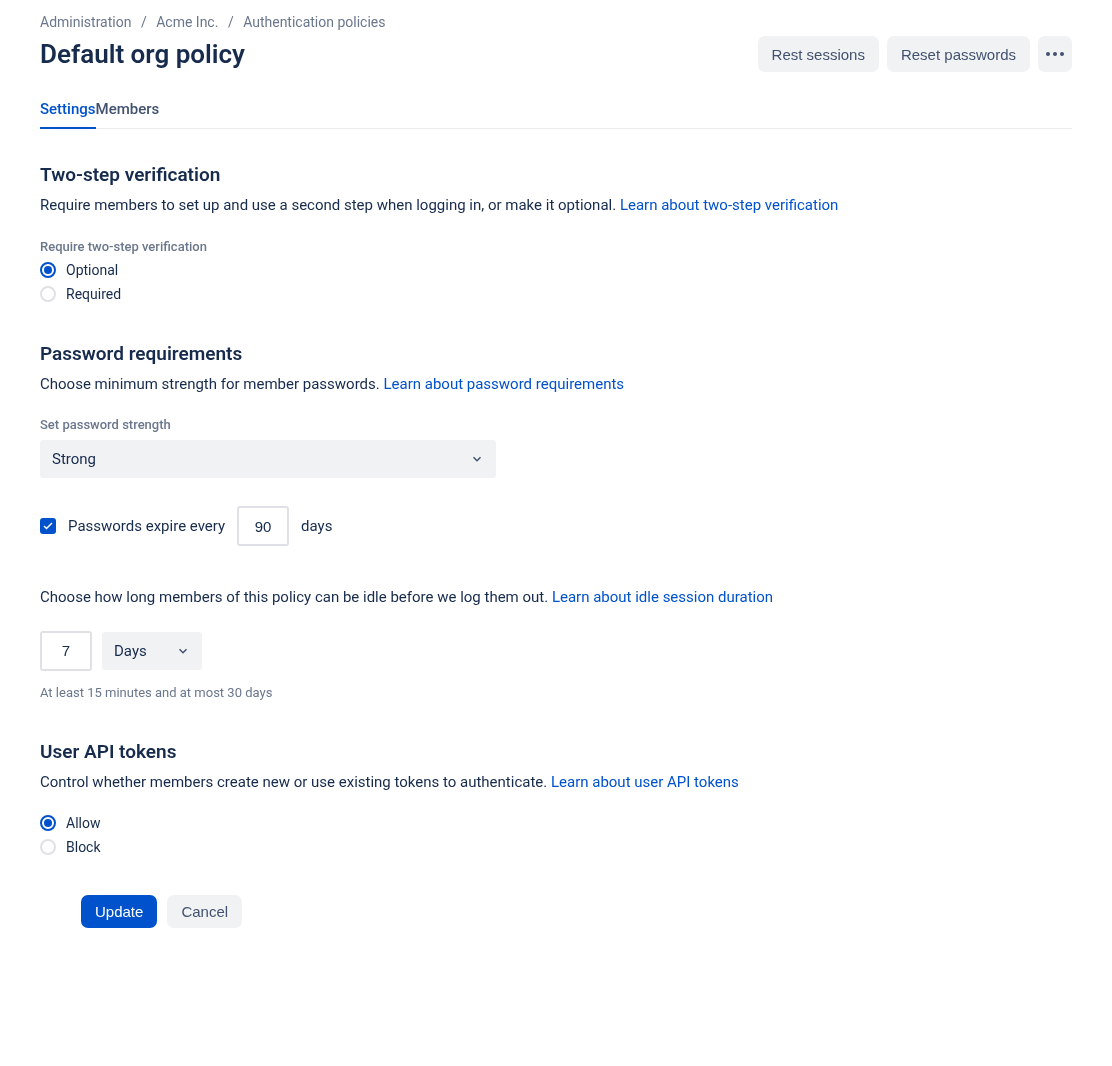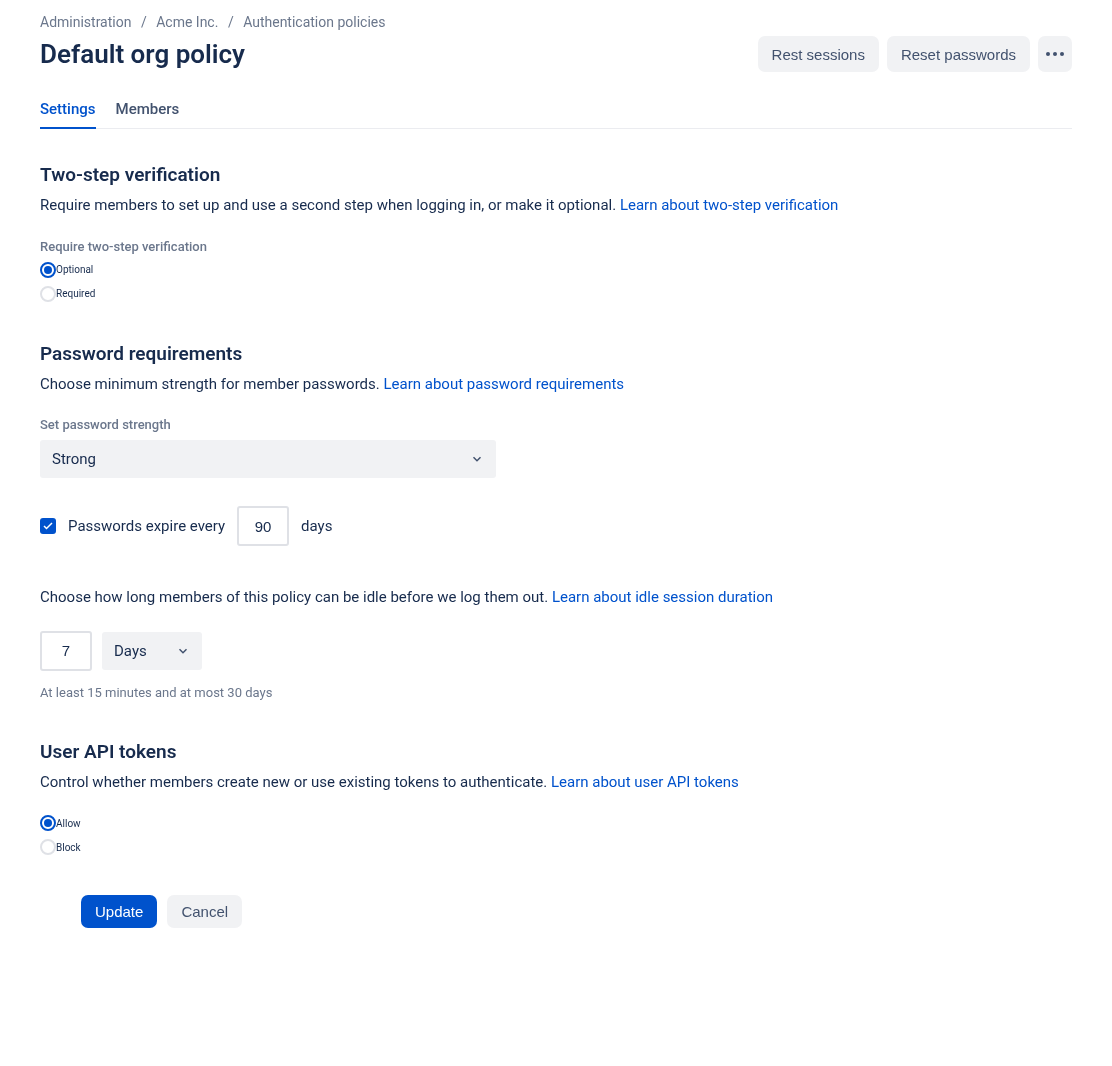--- a/index.html
+++ b/index.html
@@ -16,33 +16,33 @@
   .breadcrumbs .crumb { color: #6B778C; cursor: pointer; }
   .breadcrumbs .sep { padding: 0 6px; color: #6B778C; }
   
   .header-row { display: flex; justify-content: space-between; align-items: center; margin-bottom: 20px; }
   .page-title { font-size: 26px; font-weight: 600; color: #172B4D; }
   .header-actions { display: flex; gap: 8px; }
   .btn { background: #F1F2F4; color: #42526E; border: none; padding: 8px 14px; font-size: 15px; border-radius: 7px; cursor: pointer; font-weight: 500; }
   .btn-icon { width: 34px; height: 36px; display: flex; align-items: center; justify-content: center; padding:0; }
   .btn-primary { background: #0052CC; color: #fff; }
   
-  .tabs { border-bottom: 1px solid #EBECF0; display: flex; gap: 20px; margin-bottom: 34px; }
+  .tabs { border-bottom: 1px solid #EBECF0; display: flex; margin-bottom: 34px; }
   .tab { padding: 8px 0 10px 0; font-size: 15px; color: #42526E; cursor: pointer; position: relative; font-weight: 500; }
   .tab.active { color: #0052CC; }
   .tab.active::after { content:""; position:absolute; left:0; right:0; bottom:-1px; height:2px; background:#0052CC; }
   
   .section { margin-bottom: 40px; }
   .section-title { font-size: 19px; font-weight: 600; color: #172B4D; margin-bottom: 8px; }
   .section-desc { font-size: 15px; color: #172B4D; margin-bottom: 22px; line-height: 1.5; }
   .section-desc a, .link { color: #0052CC; text-decoration: none; cursor: pointer; }
   .field-label { font-size: 13px; color: #6B778C; margin-bottom: 8px; font-weight: 500; }
   
   .radio-group { display: flex; flex-direction: column; gap: 8px; }
-  .radio-item { display: flex; align-items: center; cursor: pointer; font-size: 10px; color:#172B4D; }
+  .radio-item { display: flex; align-items: center; gap: 10px; cursor: pointer; font-size: 14px; color:#172B4D; }
   .radio-ring { width:16px; height:16px; border-radius:50%; border:2px solid #DFE1E6; display:flex; align-items:center; justify-content:center; flex-shrink:0; }
   .radio-item.selected .radio-ring { border-color:#0052CC; }
   .radio-dot { width:8px; height:8px; border-radius:50%; background:#0052CC; display:none; }
   .radio-item.selected .radio-dot { display:block; }
   
   .select { background:#F1F2F4; border:none; padding:10px 12px; font-size:15px; color:#172B4D; border-radius:3px; display:flex; align-items:center; justify-content:space-between; cursor:pointer; }
   .select-wide { width: 456px; }
   .select-small { width: 100px; }
   .chevron { width: 14px; height: 14px; }
   

